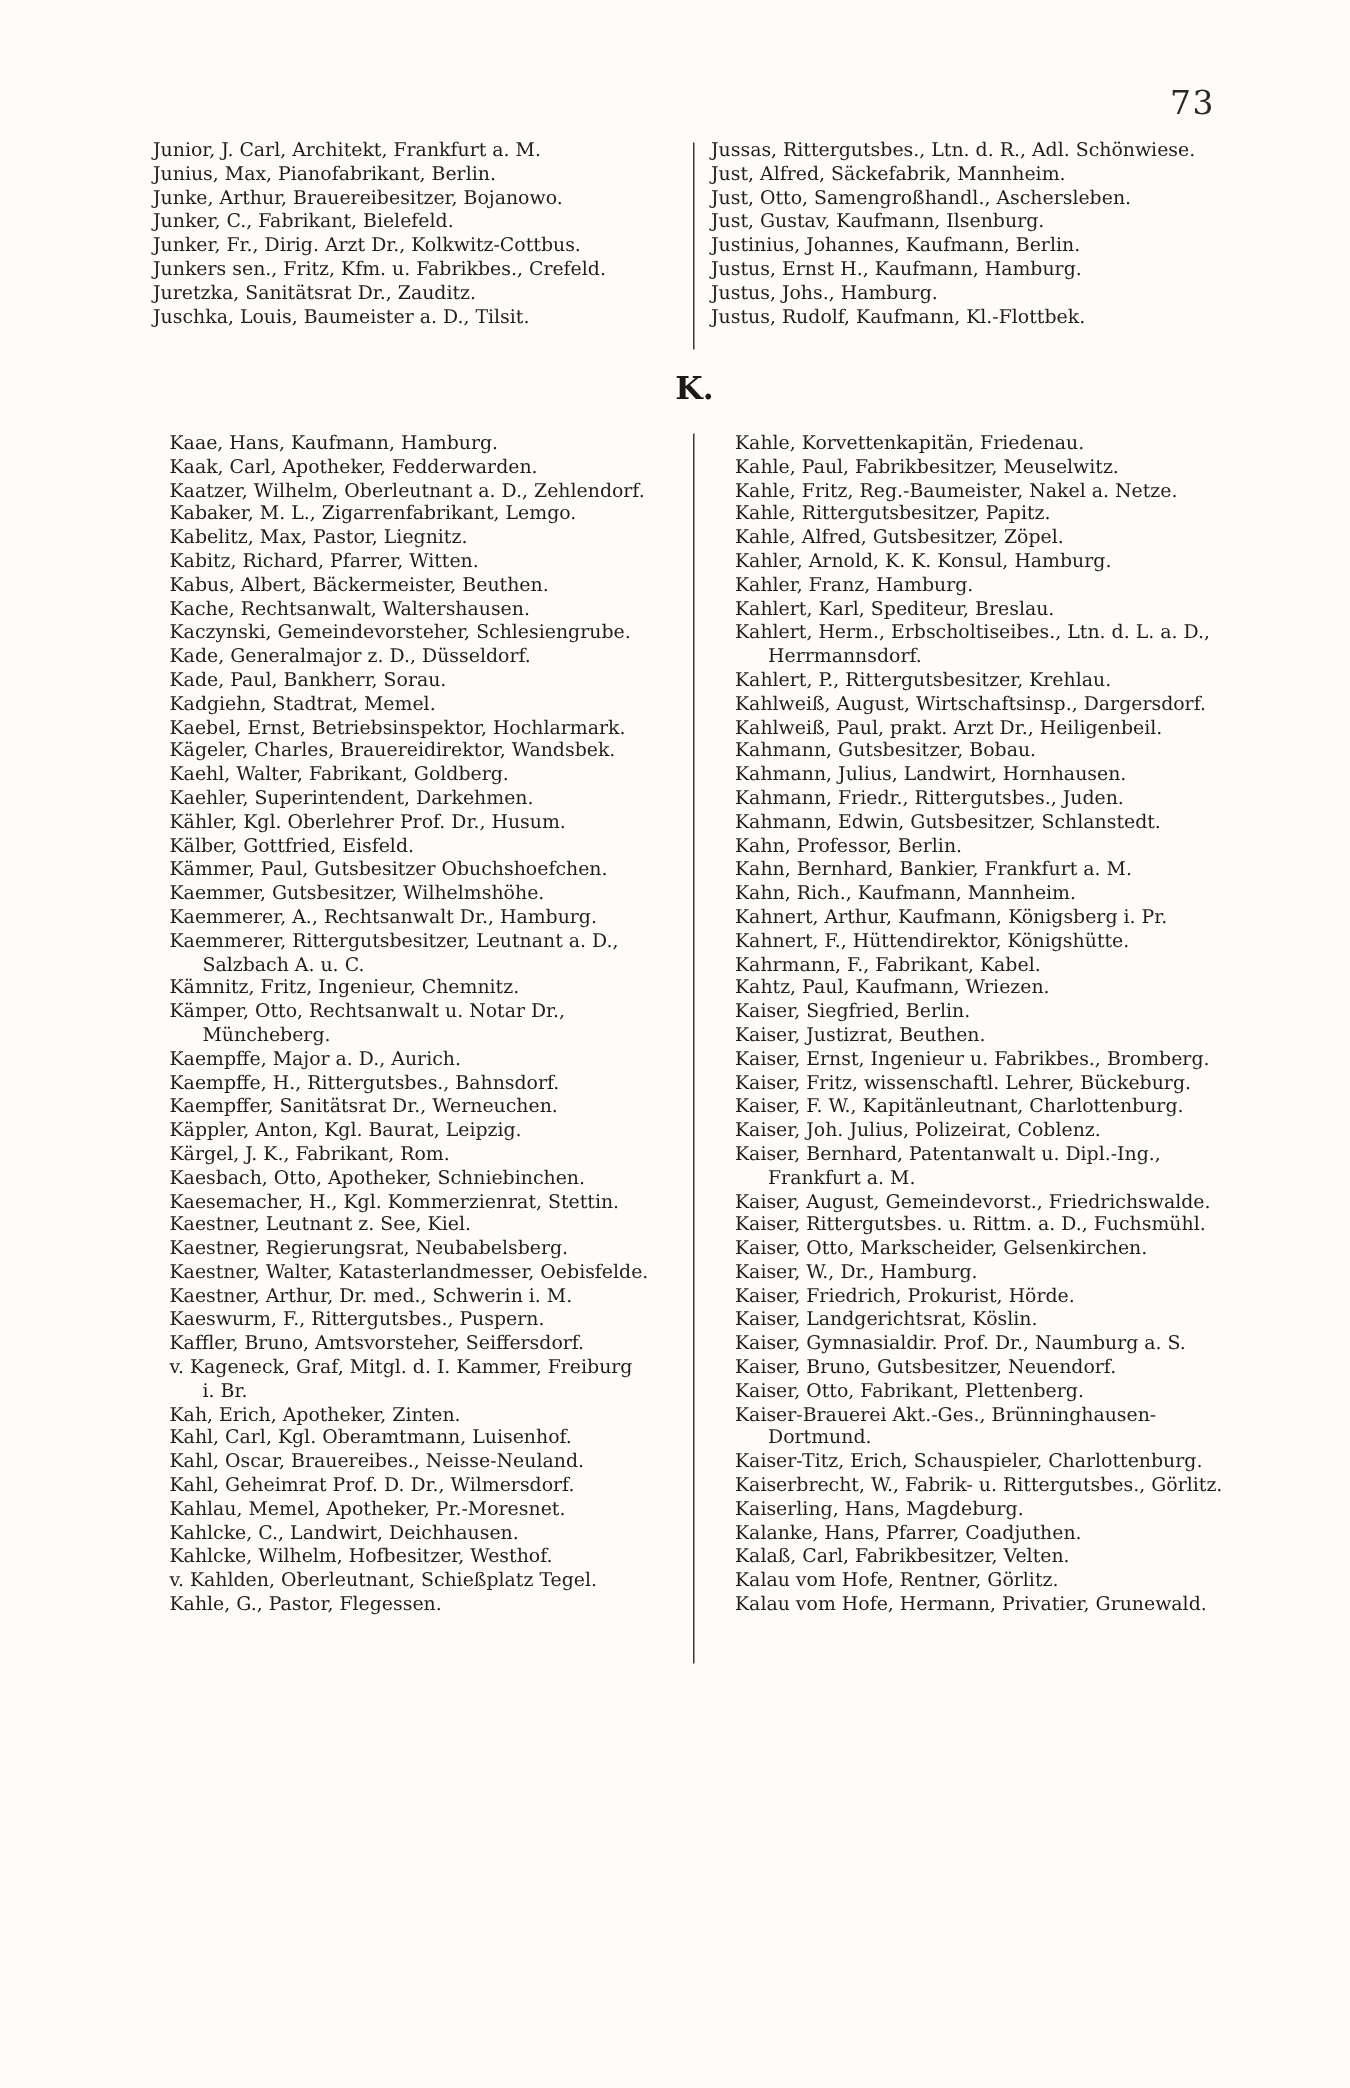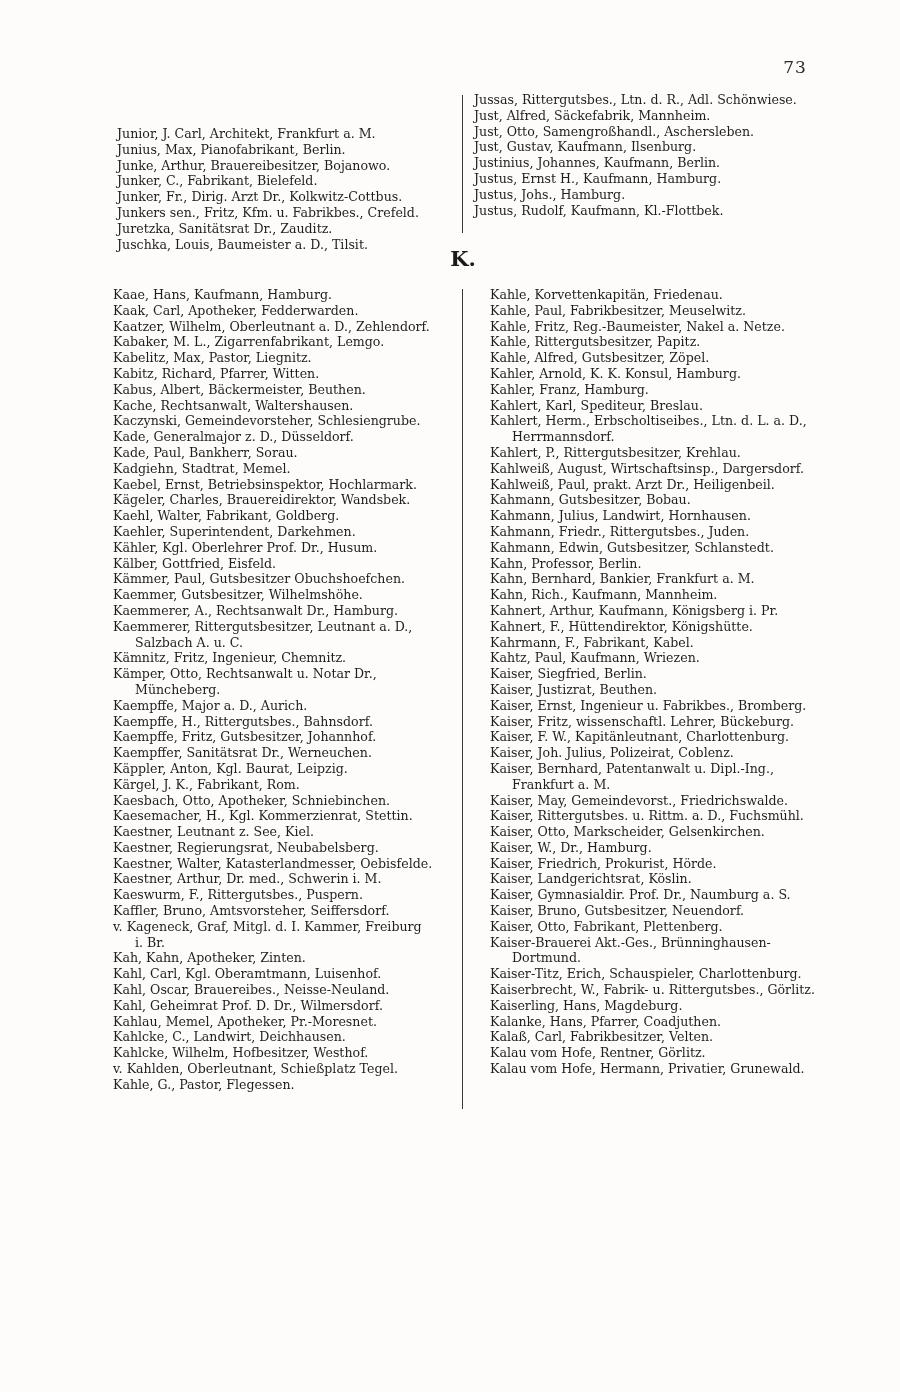--- a/index.html
+++ b/index.html
@@ -12,31 +12,31 @@
     overflow: hidden;
   }
   .page {
     position: absolute; inset: 0;
     background: #fdfcfa;
   }
   .page-number {
     position: absolute;
     top: 57px; left: 770px; width: 50px;
     text-align: center;
-    font-size: 17px;
+    font-size: 22px;
     letter-spacing: 1px;
     color: #2a2825;
   }
   .col {
     position: absolute;
     font-size: 12.6px;
     line-height: 15.8px;
     text-align: left;
   }
-  .col-j-left  { top: 92px;  left: 117px; width: 347px; margin-top: 34px; }
+  .col-j-left  { top: 92px;  left: 102px; width: 347px; }
   .col-j-right { top: 92px;  left: 474px; width: 366px; }
   .col-k-left  { top: 287px; left: 113px; width: 347px; }
   .col-k-right { top: 287px; left: 474px; width: 366px; margin-left: 16px; }
   .entry {
     padding-left: 22px;
     text-indent: -22px;
     white-space: pre-wrap;
   }
   .divider {
     position: absolute;
@@ -110,35 +110,34 @@
       <div class="entry">Kämmer, Paul, Gutsbesitzer Obuchshoefchen.</div>
       <div class="entry">Kaemmer, Gutsbesitzer, Wilhelmshöhe.</div>
       <div class="entry">Kaemmerer, A., Rechtsanwalt Dr., Hamburg.</div>
       <div class="entry">Kaemmerer, Rittergutsbesitzer, Leutnant a. D.,
 Salzbach A. u. C.</div>
       <div class="entry">Kämnitz, Fritz, Ingenieur, Chemnitz.</div>
       <div class="entry">Kämper, Otto, Rechtsanwalt u. Notar Dr.,
 Müncheberg.</div>
       <div class="entry">Kaempffe, Major a. D., Aurich.</div>
       <div class="entry">Kaempffe, H., Rittergutsbes., Bahnsdorf.</div>
-      <div class="entry">Kaempffe, Fritz, Gutsbesitzer, Johannhof.</div>
       <div class="entry">Kaempffer, Sanitätsrat Dr., Werneuchen.</div>
       <div class="entry">Käppler, Anton, Kgl. Baurat, Leipzig.</div>
       <div class="entry">Kärgel, J. K., Fabrikant, Rom.</div>
       <div class="entry">Kaesbach, Otto, Apotheker, Schniebinchen.</div>
       <div class="entry">Kaesemacher, H., Kgl. Kommerzienrat, Stettin.</div>
       <div class="entry">Kaestner, Leutnant z. See, Kiel.</div>
       <div class="entry">Kaestner, Regierungsrat, Neubabelsberg.</div>
       <div class="entry">Kaestner, Walter, Katasterlandmesser, Oebisfelde.</div>
       <div class="entry">Kaestner, Arthur, Dr. med., Schwerin i. M.</div>
       <div class="entry">Kaeswurm, F., Rittergutsbes., Puspern.</div>
       <div class="entry">Kaffler, Bruno, Amtsvorsteher, Seiffersdorf.</div>
       <div class="entry">v. Kageneck, Graf, Mitgl. d. I. Kammer, Freiburg
 i. Br.</div>
-      <div class="entry">Kah, Kahn, Apotheker, Zinten.</div>
+      <div class="entry">Kah, Erich, Apotheker, Zinten.</div>
       <div class="entry">Kahl, Carl, Kgl. Oberamtmann, Luisenhof.</div>
       <div class="entry">Kahl, Oscar, Brauereibes., Neisse-Neuland.</div>
       <div class="entry">Kahl, Geheimrat Prof. D. Dr., Wilmersdorf.</div>
       <div class="entry">Kahlau, Memel, Apotheker, Pr.-Moresnet.</div>
       <div class="entry">Kahlcke, C., Landwirt, Deichhausen.</div>
       <div class="entry">Kahlcke, Wilhelm, Hofbesitzer, Westhof.</div>
       <div class="entry">v. Kahlden, Oberleutnant, Schießplatz Tegel.</div>
       <div class="entry">Kahle, G., Pastor, Flegessen.</div>
     </div>
 
@@ -170,21 +169,21 @@
       <div class="entry">Kahrmann, F., Fabrikant, Kabel.</div>
       <div class="entry">Kahtz, Paul, Kaufmann, Wriezen.</div>
       <div class="entry">Kaiser, Siegfried, Berlin.</div>
       <div class="entry">Kaiser, Justizrat, Beuthen.</div>
       <div class="entry">Kaiser, Ernst, Ingenieur u. Fabrikbes., Bromberg.</div>
       <div class="entry">Kaiser, Fritz, wissenschaftl. Lehrer, Bückeburg.</div>
       <div class="entry">Kaiser, F. W., Kapitänleutnant, Charlottenburg.</div>
       <div class="entry">Kaiser, Joh. Julius, Polizeirat, Coblenz.</div>
       <div class="entry">Kaiser, Bernhard, Patentanwalt u. Dipl.-Ing.,
 Frankfurt a. M.</div>
-      <div class="entry">Kaiser, May, Gemeindevorst., Friedrichswalde.</div>
+      <div class="entry">Kaiser, August, Gemeindevorst., Friedrichswalde.</div>
       <div class="entry">Kaiser, Rittergutsbes. u. Rittm. a. D., Fuchsmühl.</div>
       <div class="entry">Kaiser, Otto, Markscheider, Gelsenkirchen.</div>
       <div class="entry">Kaiser, W., Dr., Hamburg.</div>
       <div class="entry">Kaiser, Friedrich, Prokurist, Hörde.</div>
       <div class="entry">Kaiser, Landgerichtsrat, Köslin.</div>
       <div class="entry">Kaiser, Gymnasialdir. Prof. Dr., Naumburg a. S.</div>
       <div class="entry">Kaiser, Bruno, Gutsbesitzer, Neuendorf.</div>
       <div class="entry">Kaiser, Otto, Fabrikant, Plettenberg.</div>
       <div class="entry">Kaiser-Brauerei Akt.-Ges., Brünninghausen-
 Dortmund.</div>

